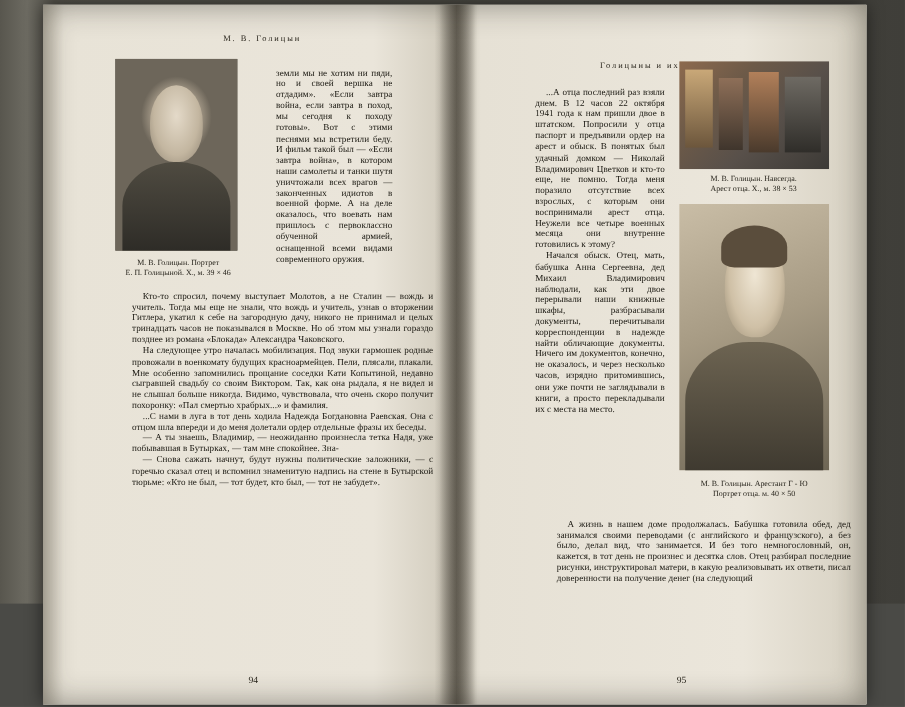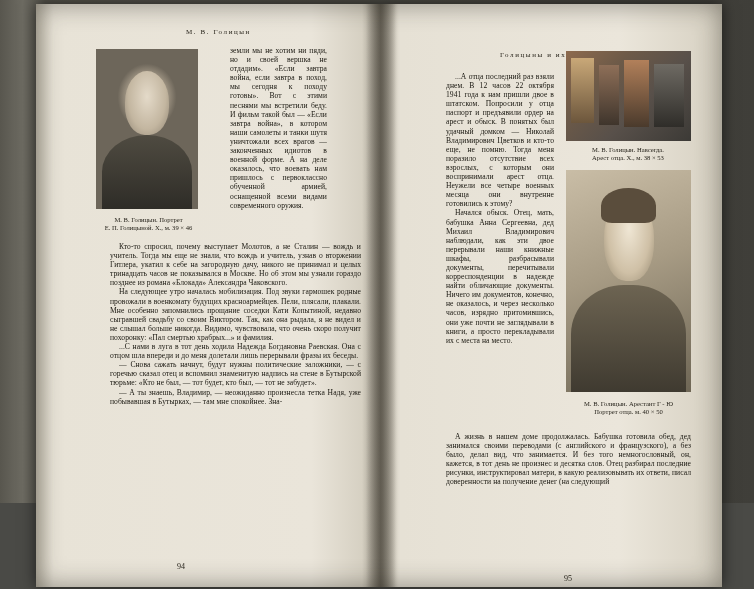--- a/index.html
+++ b/index.html
@@ -191,33 +191,33 @@
           <div class="body"></div>
           <div class="face"></div>
         </div>
       </div>
 
       <div class="cap" style="left:40px; top:212px; width:145px;">
         <div>М. В. Голицын. Портрет</div>
         <div>Е. П. Голицыной. Х., м. 39 × 46</div>
       </div>
 
-      <div class="col" style="left:194px; top:42px; width:97px;">
+      <div class="col" style="left:194px; top:52px; width:97px;">
         <p class="noind">земли мы не хотим ни пяди, но и своей вершка не отдадим». «Если завтра война, если завтра в поход, мы сегодня к походу готовы». Вот с этими песнями мы встретили беду. И фильм такой был — «Если завтра война», в котором наши самолеты и танки шутя уничтожали всех врагов — законченных идиотов в военной форме. А на деле оказалось, что воевать нам пришлось с первоклассно обученной армией, оснащенной всеми видами современного оружия.</p>
       </div>
 
       <div class="col" style="left:40px; top:238px; width:251px;margin-left:34px;">
         <p>Кто-то спросил, почему выступает Молотов, а не Сталин — вождь и учитель. Тогда мы еще не знали, что вождь и учитель, узнав о вторжении Гитлера, укатил к себе на загородную дачу, никого не принимал и целых тринадцать часов не показывался в Москве. Но об этом мы узнали гораздо позднее из романа «Блокада» Александра Чаковского.</p>
         <p>На следующее утро началась мобилизация. Под звуки гармошек родные провожали в военкомату будущих красноармейцев. Пели, плясали, плакали. Мне особенно запомнились прощание соседки Кати Копытиной, недавно сыгравшей свадьбу со своим Виктором. Так, как она рыдала, я не видел и не слышал больше никогда. Видимо, чувствовала, что очень скоро получит похоронку: «Пал смертью храбрых...» и фамилия.</p>
-        <p>...С нами в луга в тот день ходила Надежда Богдановна Раевская. Она с отцом шла впереди и до меня долетали лишь перерывали фразы их беседы.</p>
+        <p>...С нами в луга в тот день ходила Надежда Богдановна Раевская. Она с отцом шла впереди и до меня долетали ордер отдельные фразы их беседы.</p>
+        <p>— А ты знаешь, Владимир, — неожиданно произнесла тетка Надя, уже побывавшая в Бутырках, — там мне спокойнее. Зна-</p>
         <p>— Снова сажать начнут, будут нужны политические заложники, — с горечью сказал отец и вспомнил знаменитую надпись на стене в Бутырской тюрьме: «Кто не был, — тот будет, кто был, — тот не забудет».</p>
-        <p>— А ты знаешь, Владимир, — неожиданно произнесла тетка Надя, уже побывавшая в Бутырках, — там мне спокойнее. Зна-</p>
-      </div>
-
-      <div class="folio" style="left:141px; top:558px;">94</div>
+      </div>
+
+      <div class="folio" style="left:171px; top:558px;">94</div>
 
       <div class="edge-shadow-left"></div>
     </div>
 
     <div class="page-right">
 
       <div class="running-head" style="left:120px; top:47px;">Голицыны и их близкие</div>
 
       <div class="photo ph2" style="left:186px; top:47px; width:125px; height:90px;">
         <div class="inner">
@@ -244,25 +244,25 @@
       <div class="cap" style="left:176px; top:396px; width:145px;">
         <div>М. В. Голицын. Арестант Г - Ю</div>
         <div>Портрет отца. м. 40 × 50</div>
       </div>
 
       <div class="col" style="left:66px; top:68px; width:108px;">
         <p>...А отца последний раз взяли днем. В 12 часов 22 октября 1941 года к нам пришли двое в штатском. Попросили у отца паспорт и предъявили ордер на арест и обыск. В понятых был удачный домком — Николай Владимирович Цветков и кто-то еще, не помню. Тогда меня поразило отсутствие всех взрослых, с которым они воспринимали арест отца. Неужели все четыре военных месяца они внутренне готовились к этому?</p>
         <p>Начался обыск. Отец, мать, бабушка Анна Сергеевна, дед Михаил Владимирович наблюдали, как эти двое перерывали наши книжные шкафы, разбрасывали документы, перечитывали корреспонденции в надежде найти обличающие документы. Ничего им документов, конечно, не оказалось, и через несколько часов, изрядно притомившись, они уже почти не заглядывали в книги, а просто перекладывали их с места на место.</p>
       </div>
 
-      <div class="col" style="left:66px; top:428px; width:245px;">
+      <div class="col" style="left:84px; top:428px; width:245px;">
         <p>А жизнь в нашем доме продолжалась. Бабушка готовила обед, дед занимался своими переводами (с английского и французского), а без было, делал вид, что занимается. И без того немногословный, он, кажется, в тот день не произнес и десятка слов. Отец разбирал последние рисунки, инструктировал матери, в какую реализовывать их ответи, писал доверенности на получение денег (на следующий</p>
       </div>
 
-      <div class="folio" style="left:184px; top:558px;margin-top:12px;">95</div>
+      <div class="folio" style="left:184px; top:558px;">95</div>
 
       <div class="edge-shadow-right"></div>
     </div>
 
     <div class="gutter"></div>
     <div class="book-outer-shadow"></div>
   </div>
 </div>
 
 </body></html>

